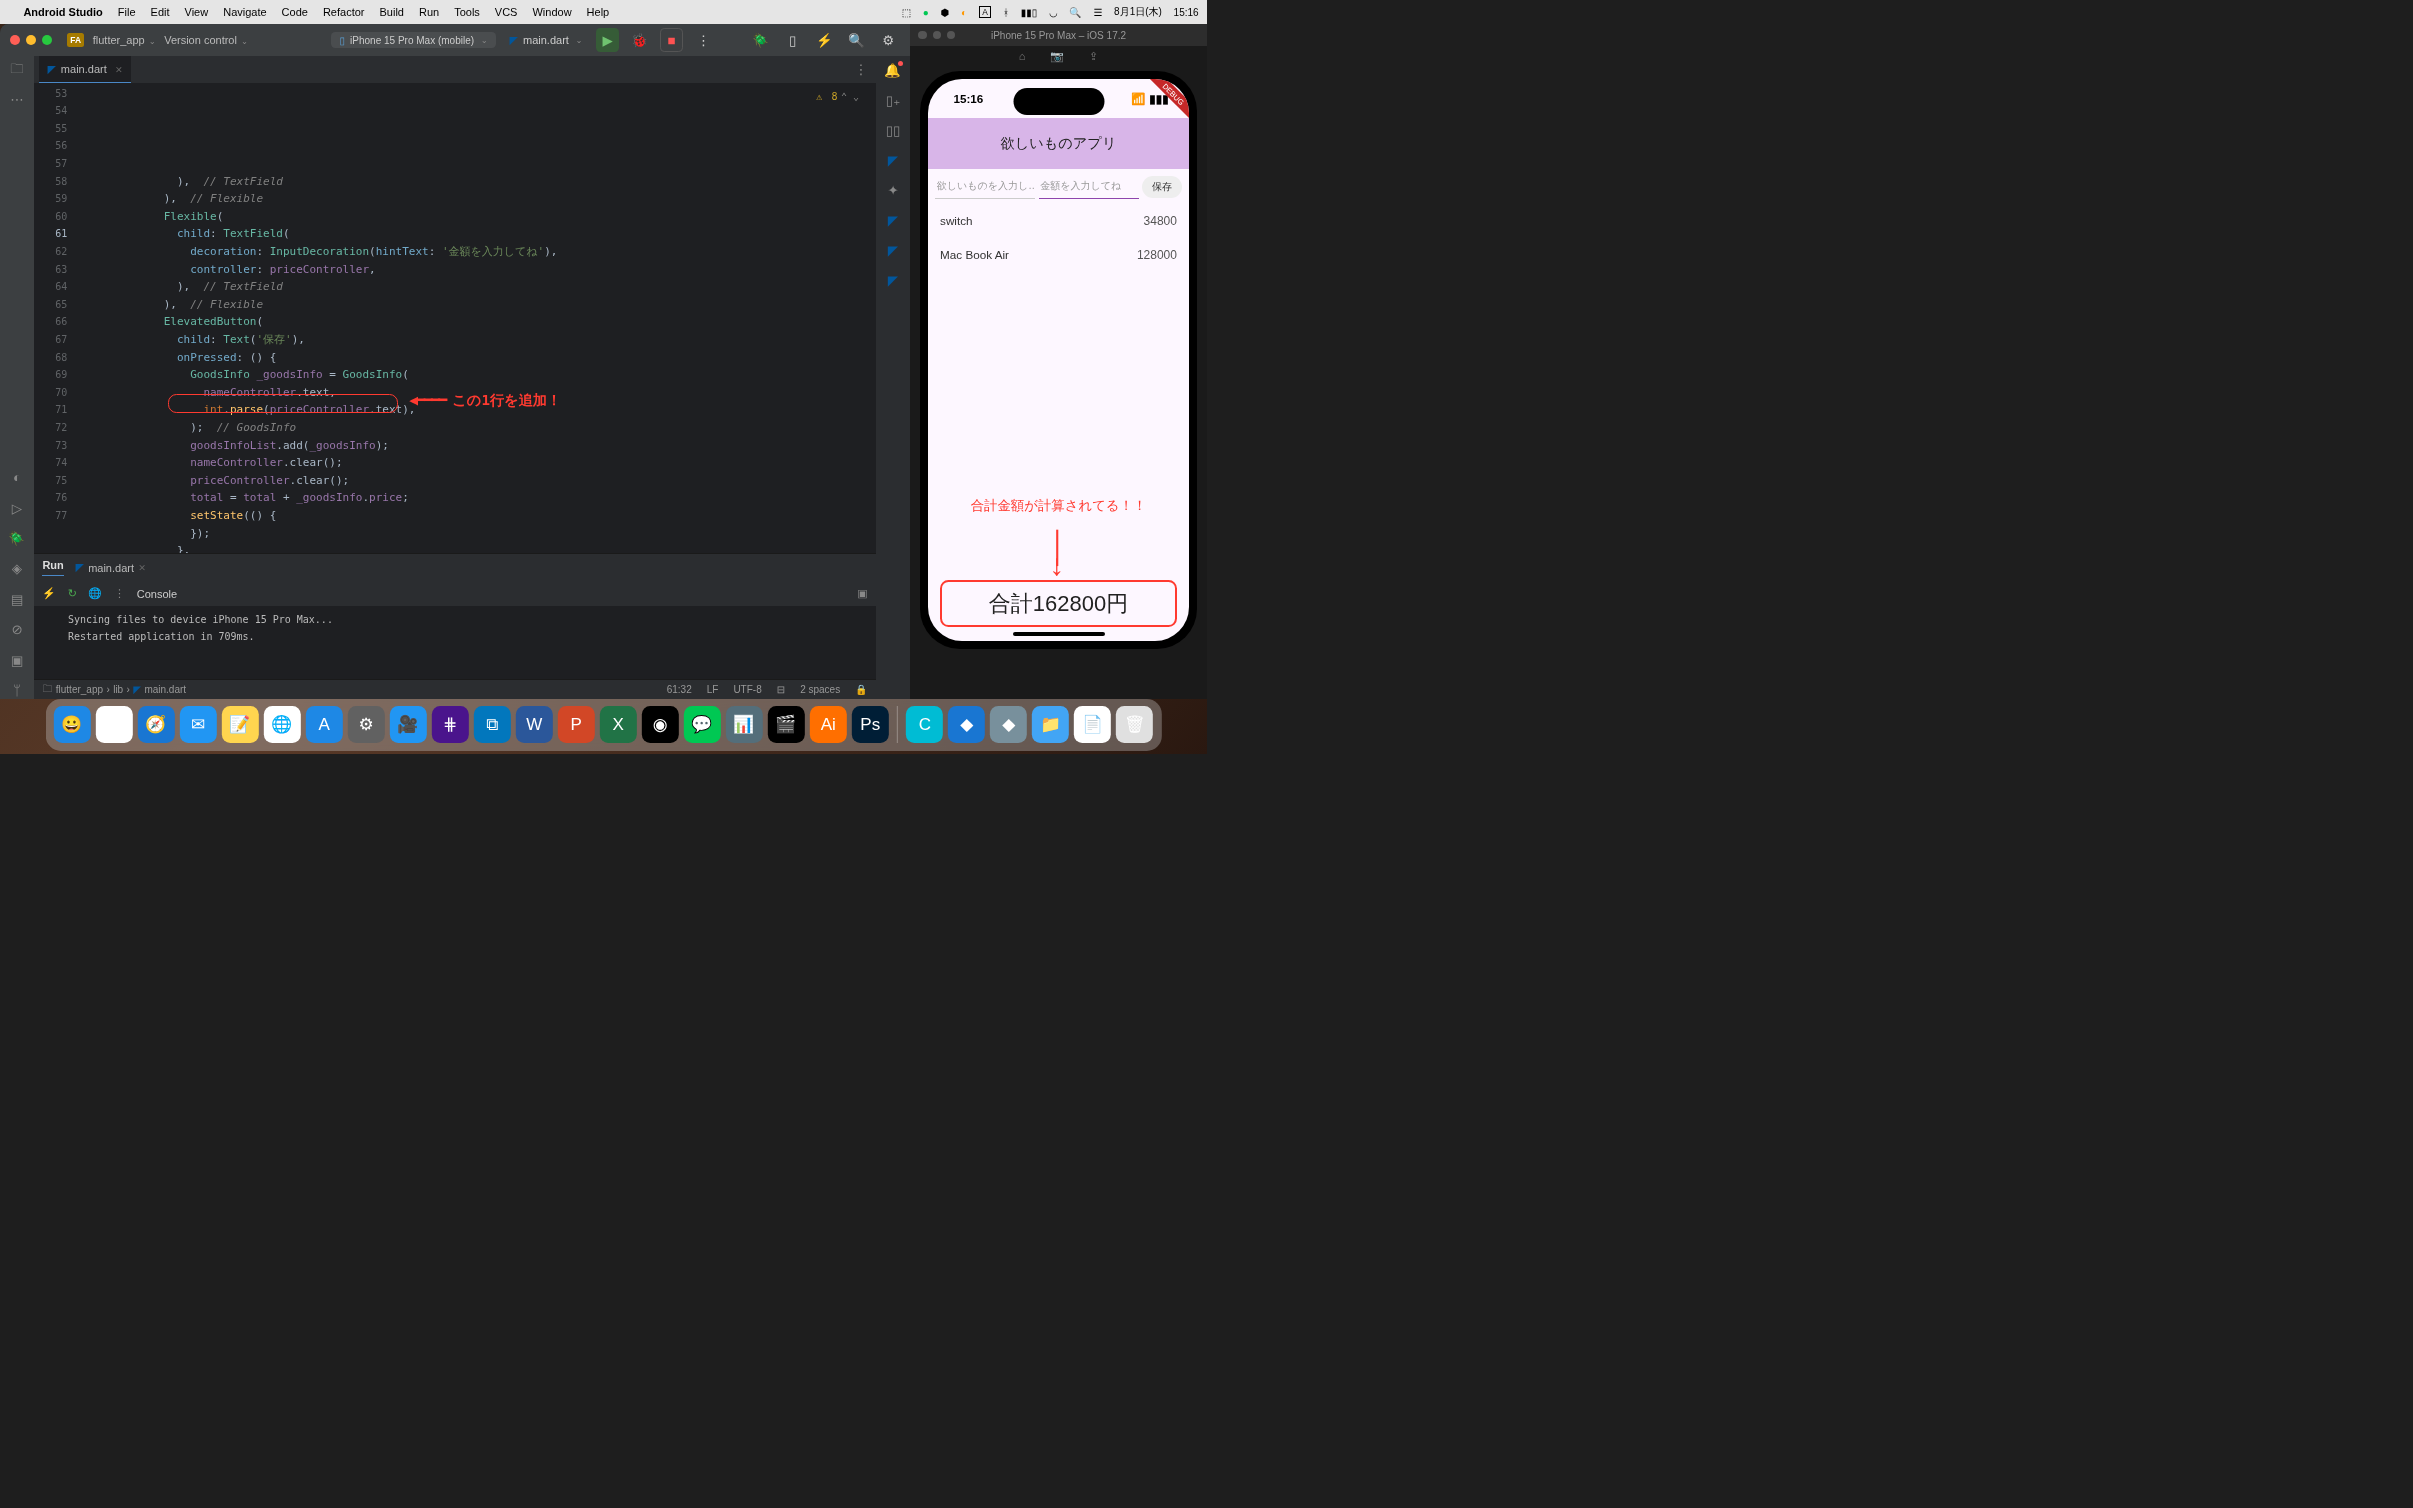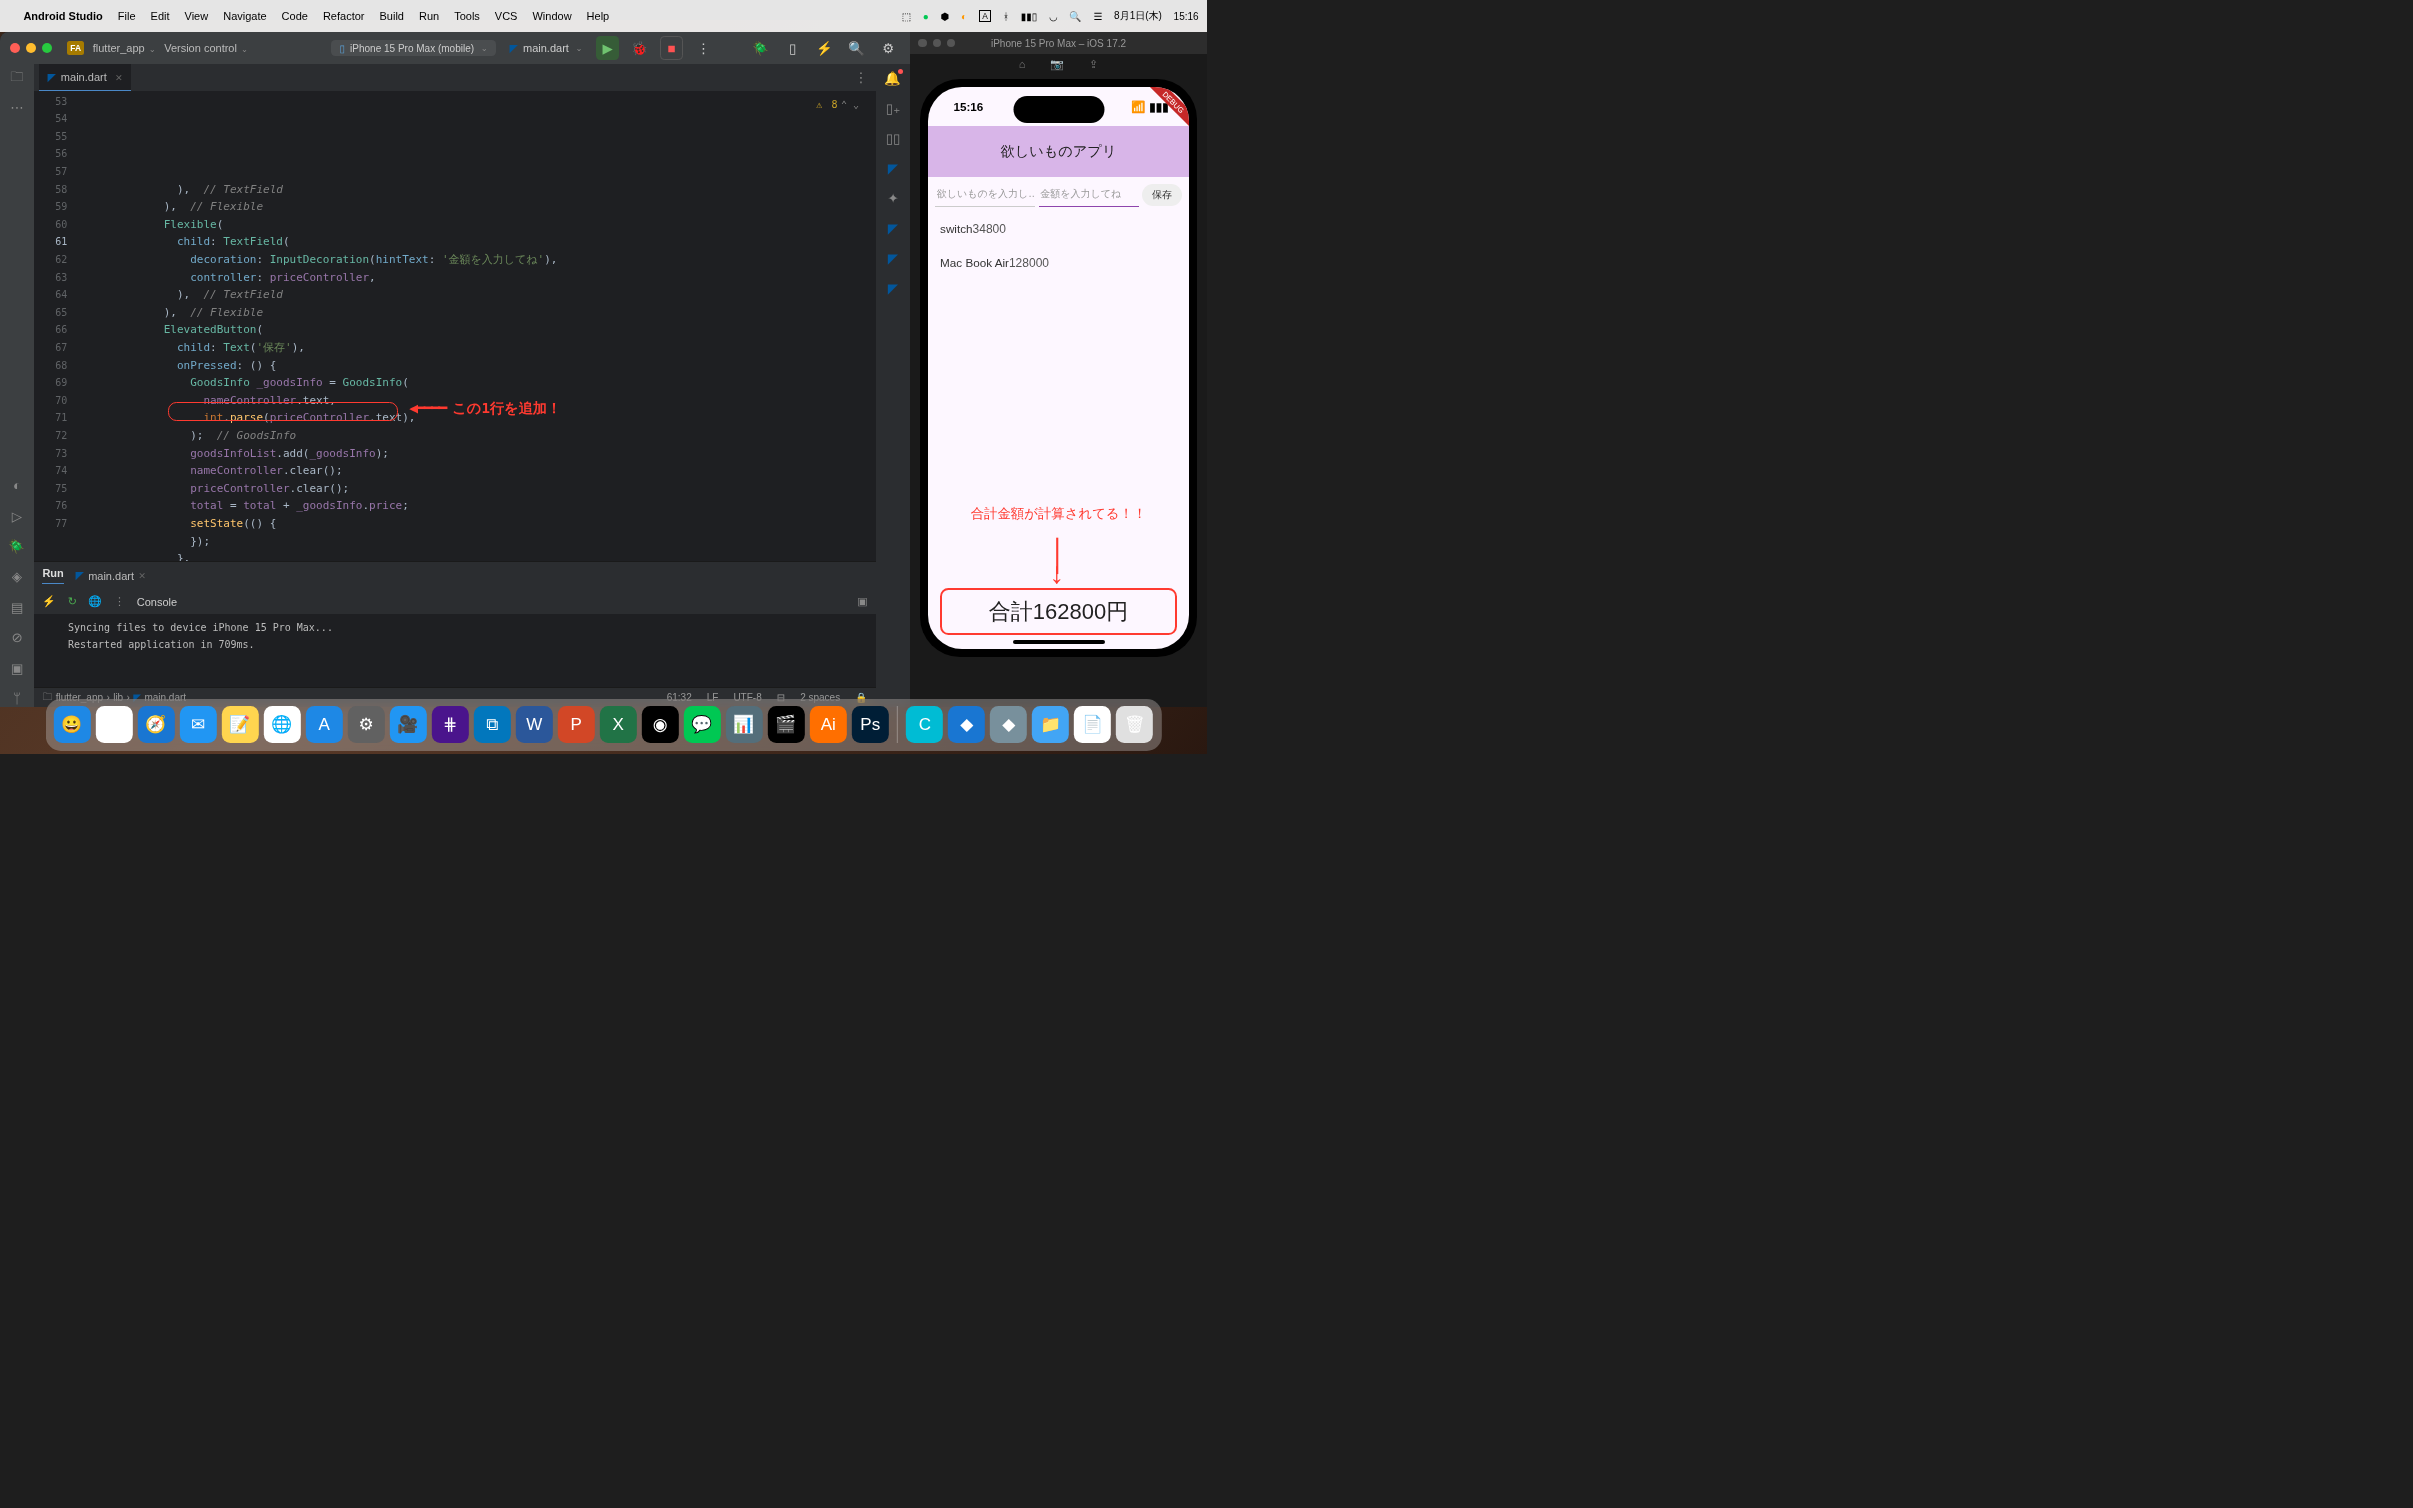--- a/index.html
+++ b/index.html
@@ -7,21 +7,21 @@
   font-family: -apple-system, BlinkMacSystemFont, "Segoe UI", sans-serif;
   background: #1e1e1e;
   width: 1207px;
   height: 754px;
   overflow: hidden;
   position: relative;
 }
 
 
 .menubar {
-  height: 32px;
+  height: 24px;
   background: rgba(240,240,240,0.95);
   display: flex;
   align-items: center;
   padding: 0 8.4px;
   font-size: 11px;
   color: #000;
   gap: 15px;
 }
 .menubar .apple { font-size: 11.7px; }
 .menubar .app-name { font-weight: 600; }
@@ -381,20 +381,21 @@
 .save-btn {
   background: #eee;
   border-radius: 11.7px;
   padding: 4.2px 10px;
   font-size: 10px;
   color: #333;
 }
 .phone-list { flex: 1; }
 .phone-row {
   display: flex;
+  justify-content: space-between;
   padding: 10px 11.7px;
   font-size: 11.7px;
   color: #333;
 }
 .phone-row .price { font-size: 12px; color: #555; }
 
 .phone-annotation {
   position: absolute;
   left: 0; right: 0;
   bottom: 126px;

